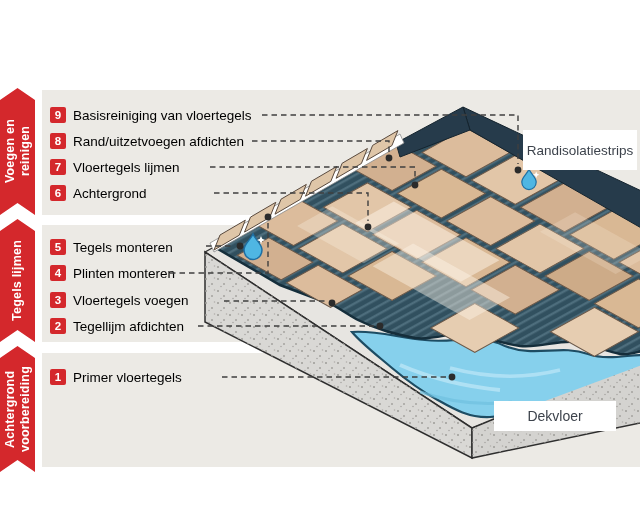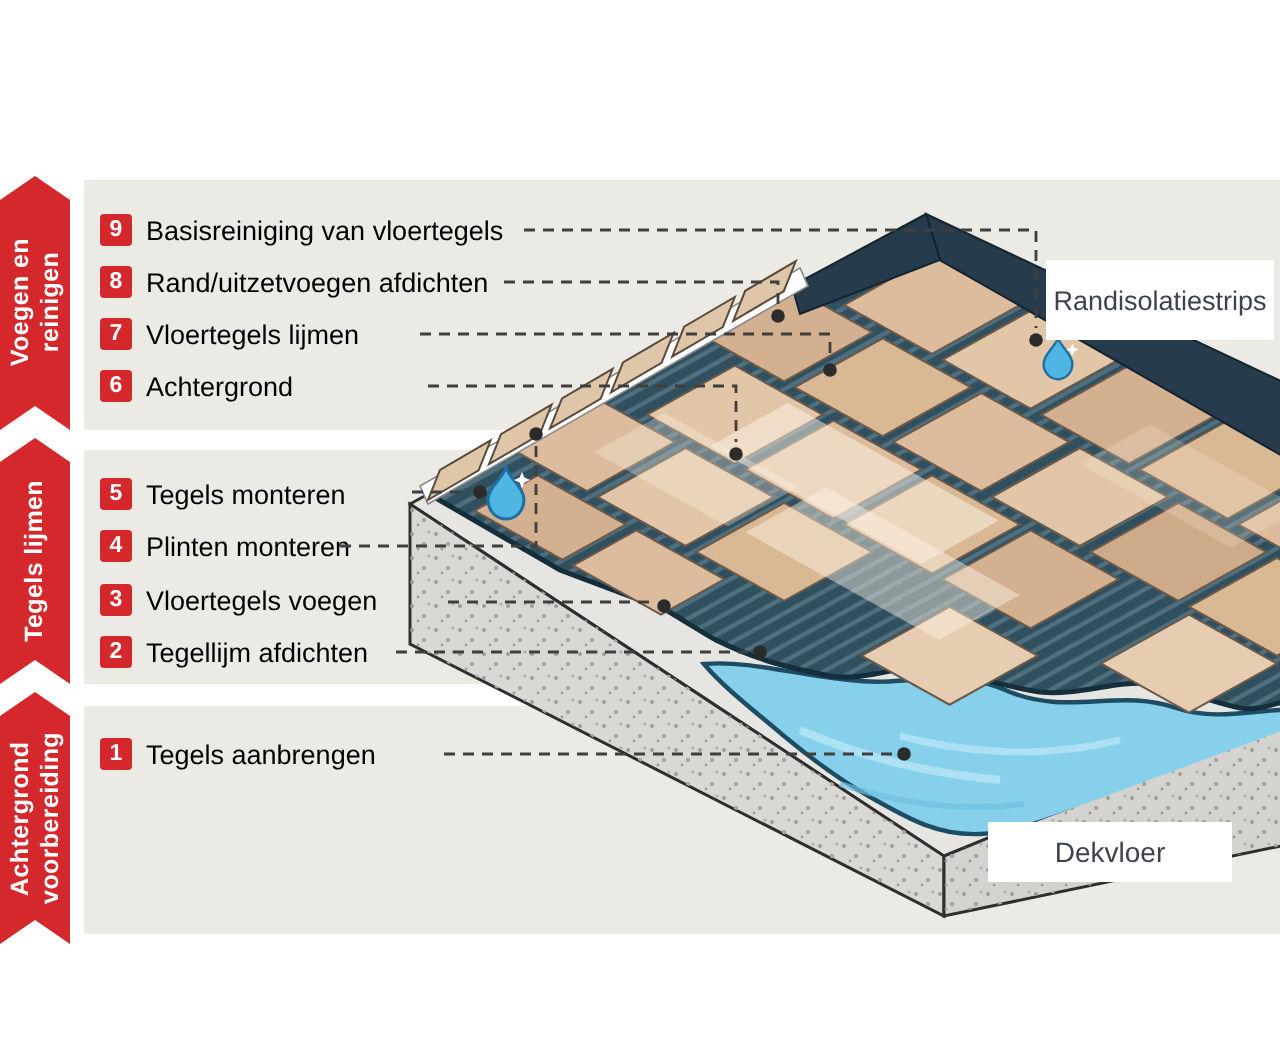--- a/index.html
+++ b/index.html
@@ -38,21 +38,21 @@
   }
   .step-label{font-size:13.5px;color:#000000;white-space:nowrap;}
 
   .illustration{position:absolute;left:0;top:0;width:640px;height:524px;}
 
   .callout{
     position:absolute;background:#ffffff;display:flex;align-items:center;
     justify-content:center;color:#3d434c;font-size:13.5px;z-index:5;
   }
   .callout.rand{left:523px;top:130px;width:114px;height:40px;}
-  .callout.dek{left:494px;top:411px;width:122px;height:30px;font-size:14px;}
+  .callout.dek{left:494px;top:401px;width:122px;height:30px;font-size:14px;}
 </style>
 </head>
 <body>
 
 <div class="canvas">
 
   <div class="panel p1"></div>
   <div class="panel p2"></div>
   <div class="panel p3"></div>
 
@@ -102,21 +102,21 @@
   <div class="step" style="left:50px;top:292px;">
     <span class="badge">3</span>
     <span class="step-label">Vloertegels voegen</span>
   </div>
   <div class="step" style="left:50px;top:318px;">
     <span class="badge">2</span>
     <span class="step-label">Tegellijm afdichten</span>
   </div>
   <div class="step" style="left:50px;top:369px;">
     <span class="badge">1</span>
-    <span class="step-label">Tegels aanbrengen</span>
+    <span class="step-label">Primer vloertegels</span>
   </div>
 
   <svg class="illustration" viewBox="0 0 640 524" xmlns="http://www.w3.org/2000/svg">
     <defs>
       <pattern id="speckle" width="12" height="12" patternUnits="userSpaceOnUse">
         <circle cx="2" cy="3" r="1" fill="#9e9c98"></circle>
         <circle cx="8" cy="8" r="1.1" fill="#a8a6a2"></circle>
         <circle cx="5" cy="10.5" r="0.7" fill="#9e9c98"></circle>
         <circle cx="10.5" cy="2" r="0.8" fill="#b0aeaa"></circle>
       </pattern>

